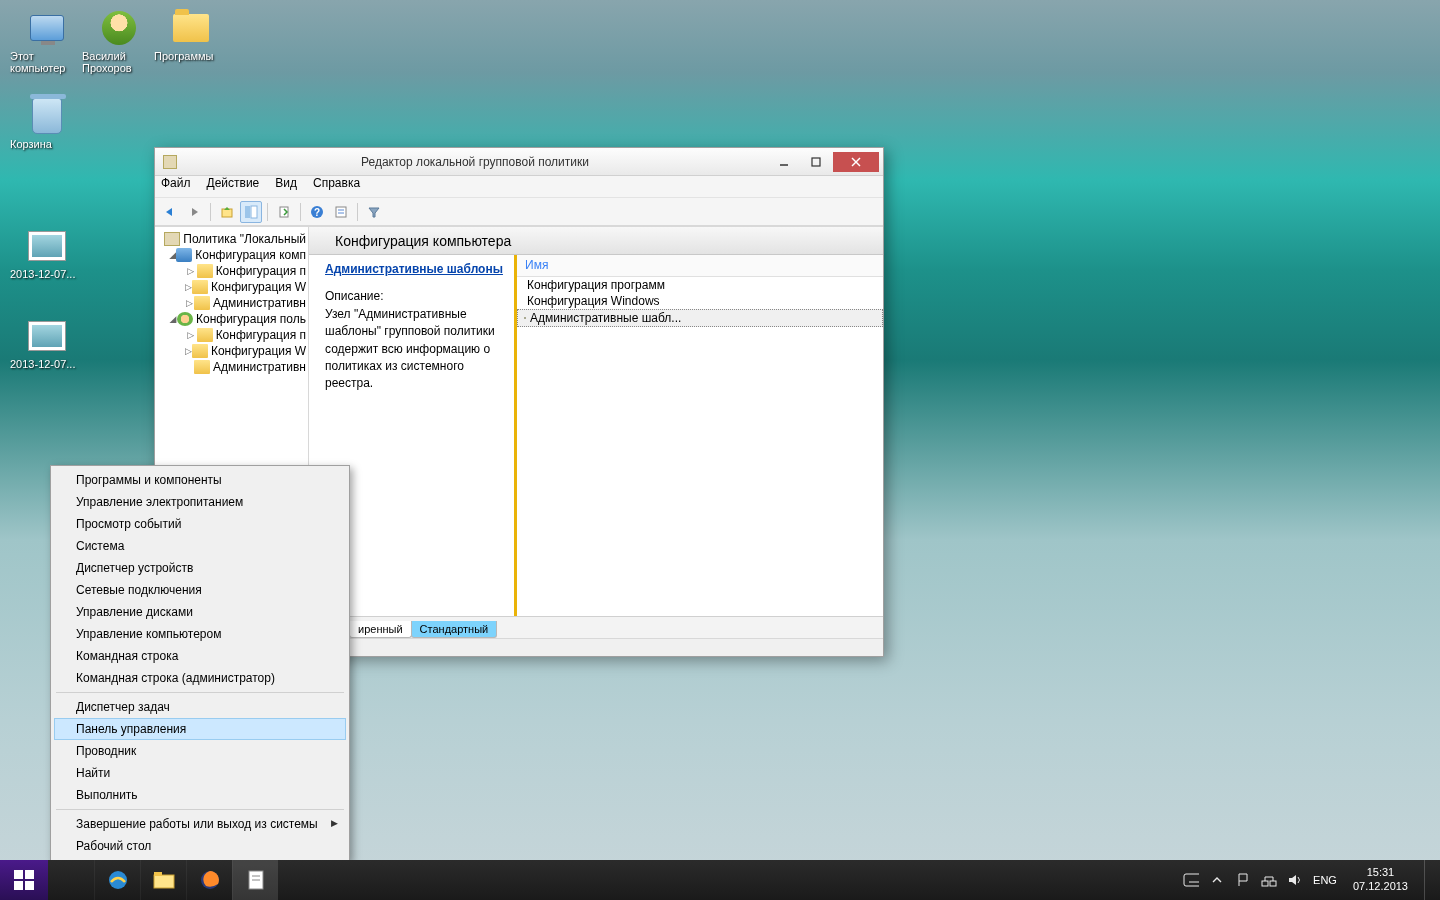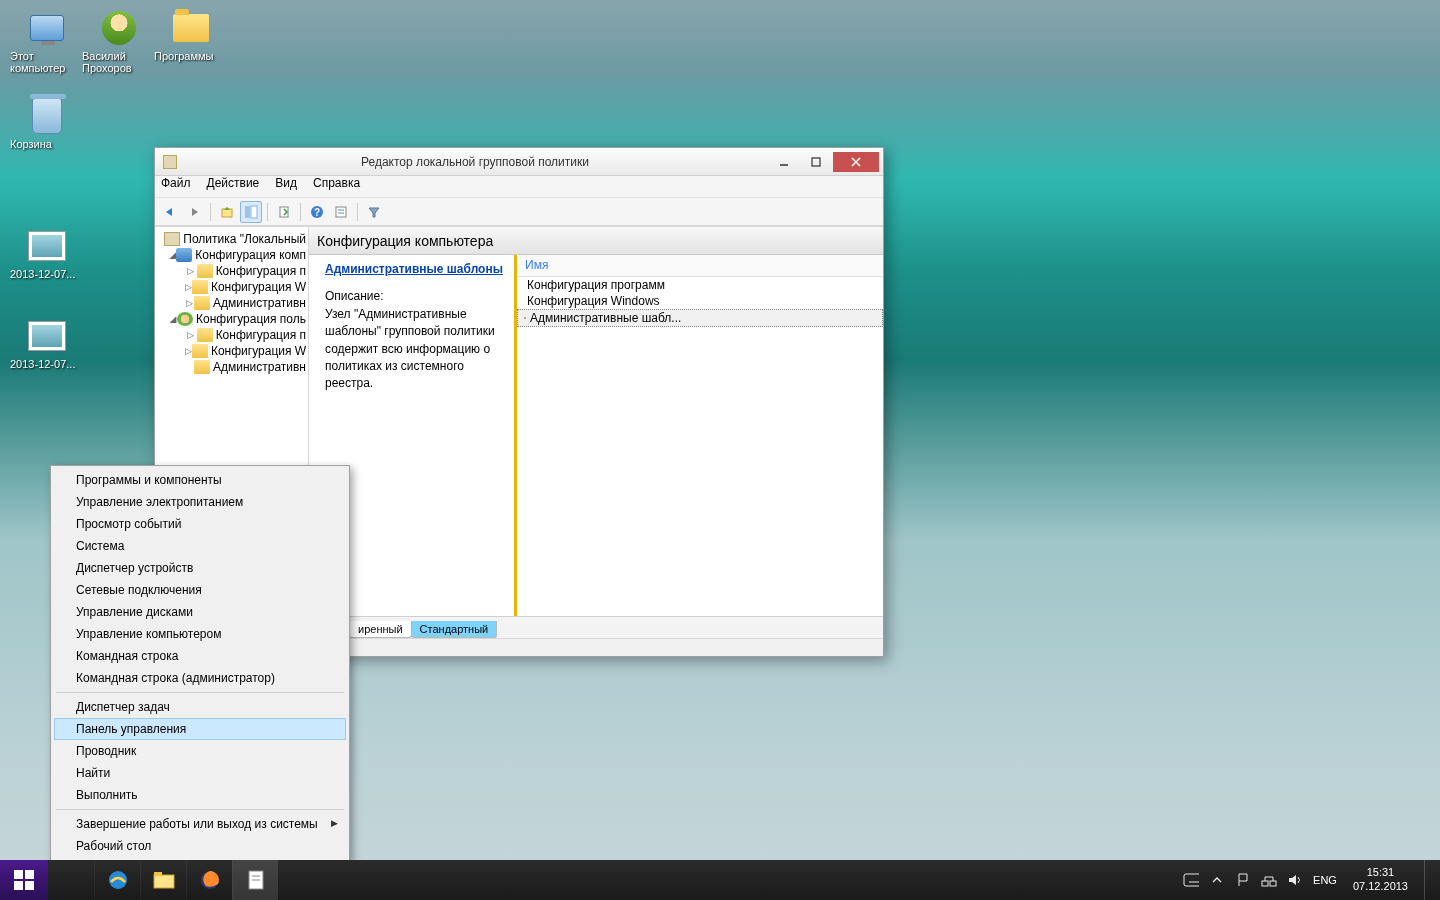--- a/index.html
+++ b/index.html
@@ -66,21 +66,21 @@
   .tree-item { display:flex; align-items:center; padding:1px 2px; white-space:nowrap; cursor:default; }
   .tree-item .exp { width:12px; text-align:center; color:#666; font-size:9px; }
   .tree-item .tico { width:16px; height:14px; margin-right:3px; flex-shrink:0; }
   .tico.doc { background:#e3d8b5; border:1px solid #b5a85f; }
   .tico.comp { background:linear-gradient(#7eb6e8,#3a7fc2); border-radius:2px; }
   .tico.user { background:radial-gradient(circle,#ffd090 0 40%, #6ab547 41% 100%); border-radius:50%; }
   .tico.fold { background:linear-gradient(#ffe48a,#f0c24a); border-radius:1px; }
   .ind1 { padding-left:14px; } .ind2 { padding-left:30px; }
 
   .pane { flex:1; display:flex; flex-direction:column; }
-  .pane-header { background:linear-gradient(#f7f7f7,#e3e3e3); height:28px; border-bottom:1px solid #c8c8c8; display:flex; align-items:center; padding:0 2px; font-size:14px; }
+  .pane-header { background:linear-gradient(#f7f7f7,#e3e3e3); height:28px; border-bottom:1px solid #c8c8c8; display:flex; align-items:center; padding:0 20px; font-size:14px; }
   .pane-header .tico { margin-right:6px; }
   .pane-body { flex:1; display:flex; }
   .pane-left { width:200px; padding:6px 8px; border-right:3px solid #eab308; font-size:12px; line-height:1.45;margin-left:8px; }
   .pane-left .subhead { font-weight:bold; text-decoration:underline; color:#0645ad; margin-bottom:10px; display:block; }
   .pane-right { flex:1; padding:0; }
   .colhead { height:22px; border-bottom:1px solid #e0e0e0; background:#fafafa; padding:3px 8px; font-size:12px; color:#3b82f6; }
   .listitem { display:flex; align-items:center; padding:1px 6px; font-size:12px; }
   .listitem .tico { margin-right:4px; }
   .listitem.sel { background:#f0f0f0; border:1px dotted #888; }
 

